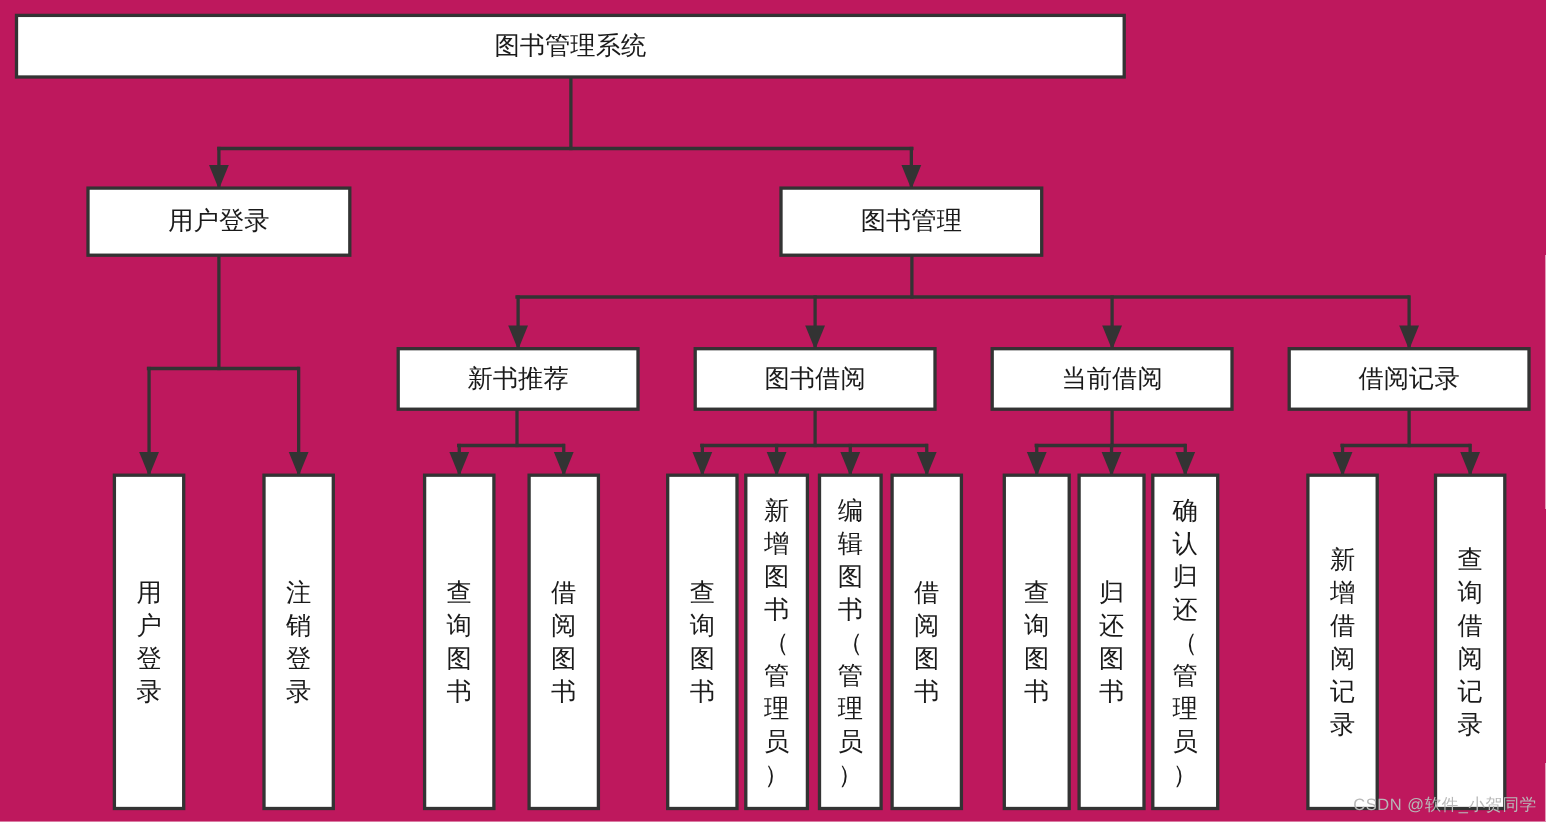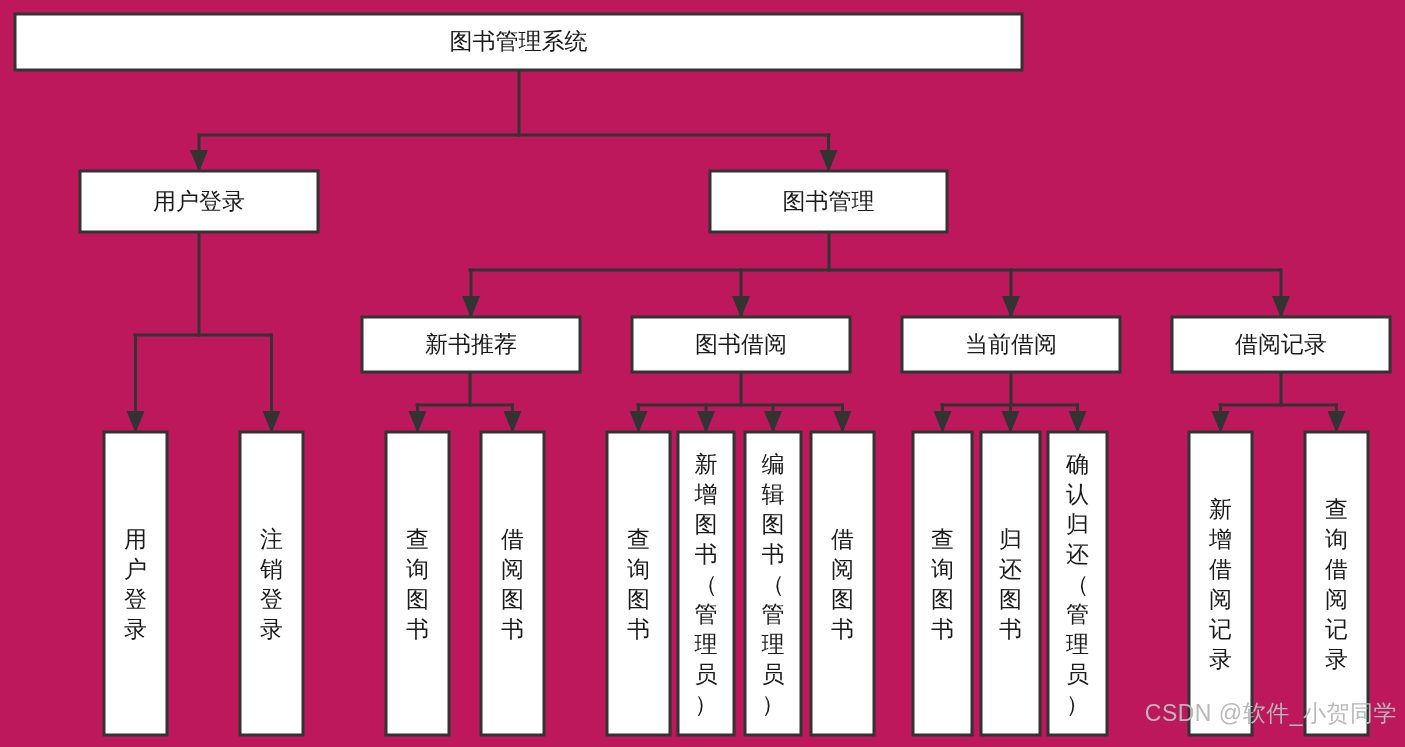--- a/index.html
+++ b/index.html
@@ -48,23 +48,23 @@
   }
   .node-label-v {
     font-family: "Liberation Sans", "DejaVu Sans", sans-serif;
     font-size: 23px;
     fill: #1a1a1a;
     text-anchor: middle;
   }
   .watermark {
     position: absolute;
     right: 8px;
-    bottom: 18px;
-    font-family: "Liberation Sans", "DejaVu Sans", sans-serif;
-    font-size: 23px;
+    bottom: 6px;
+    font-family: "Liberation Sans", "DejaVu Sans", sans-serif;
+    font-size: 15px;
     color: #b8b8b8;
     white-space: nowrap;
     letter-spacing: 0.5px;
     pointer-events: none;
   }
 </style>
 </head>
 <body>
 
 <div id="diagram-root">

